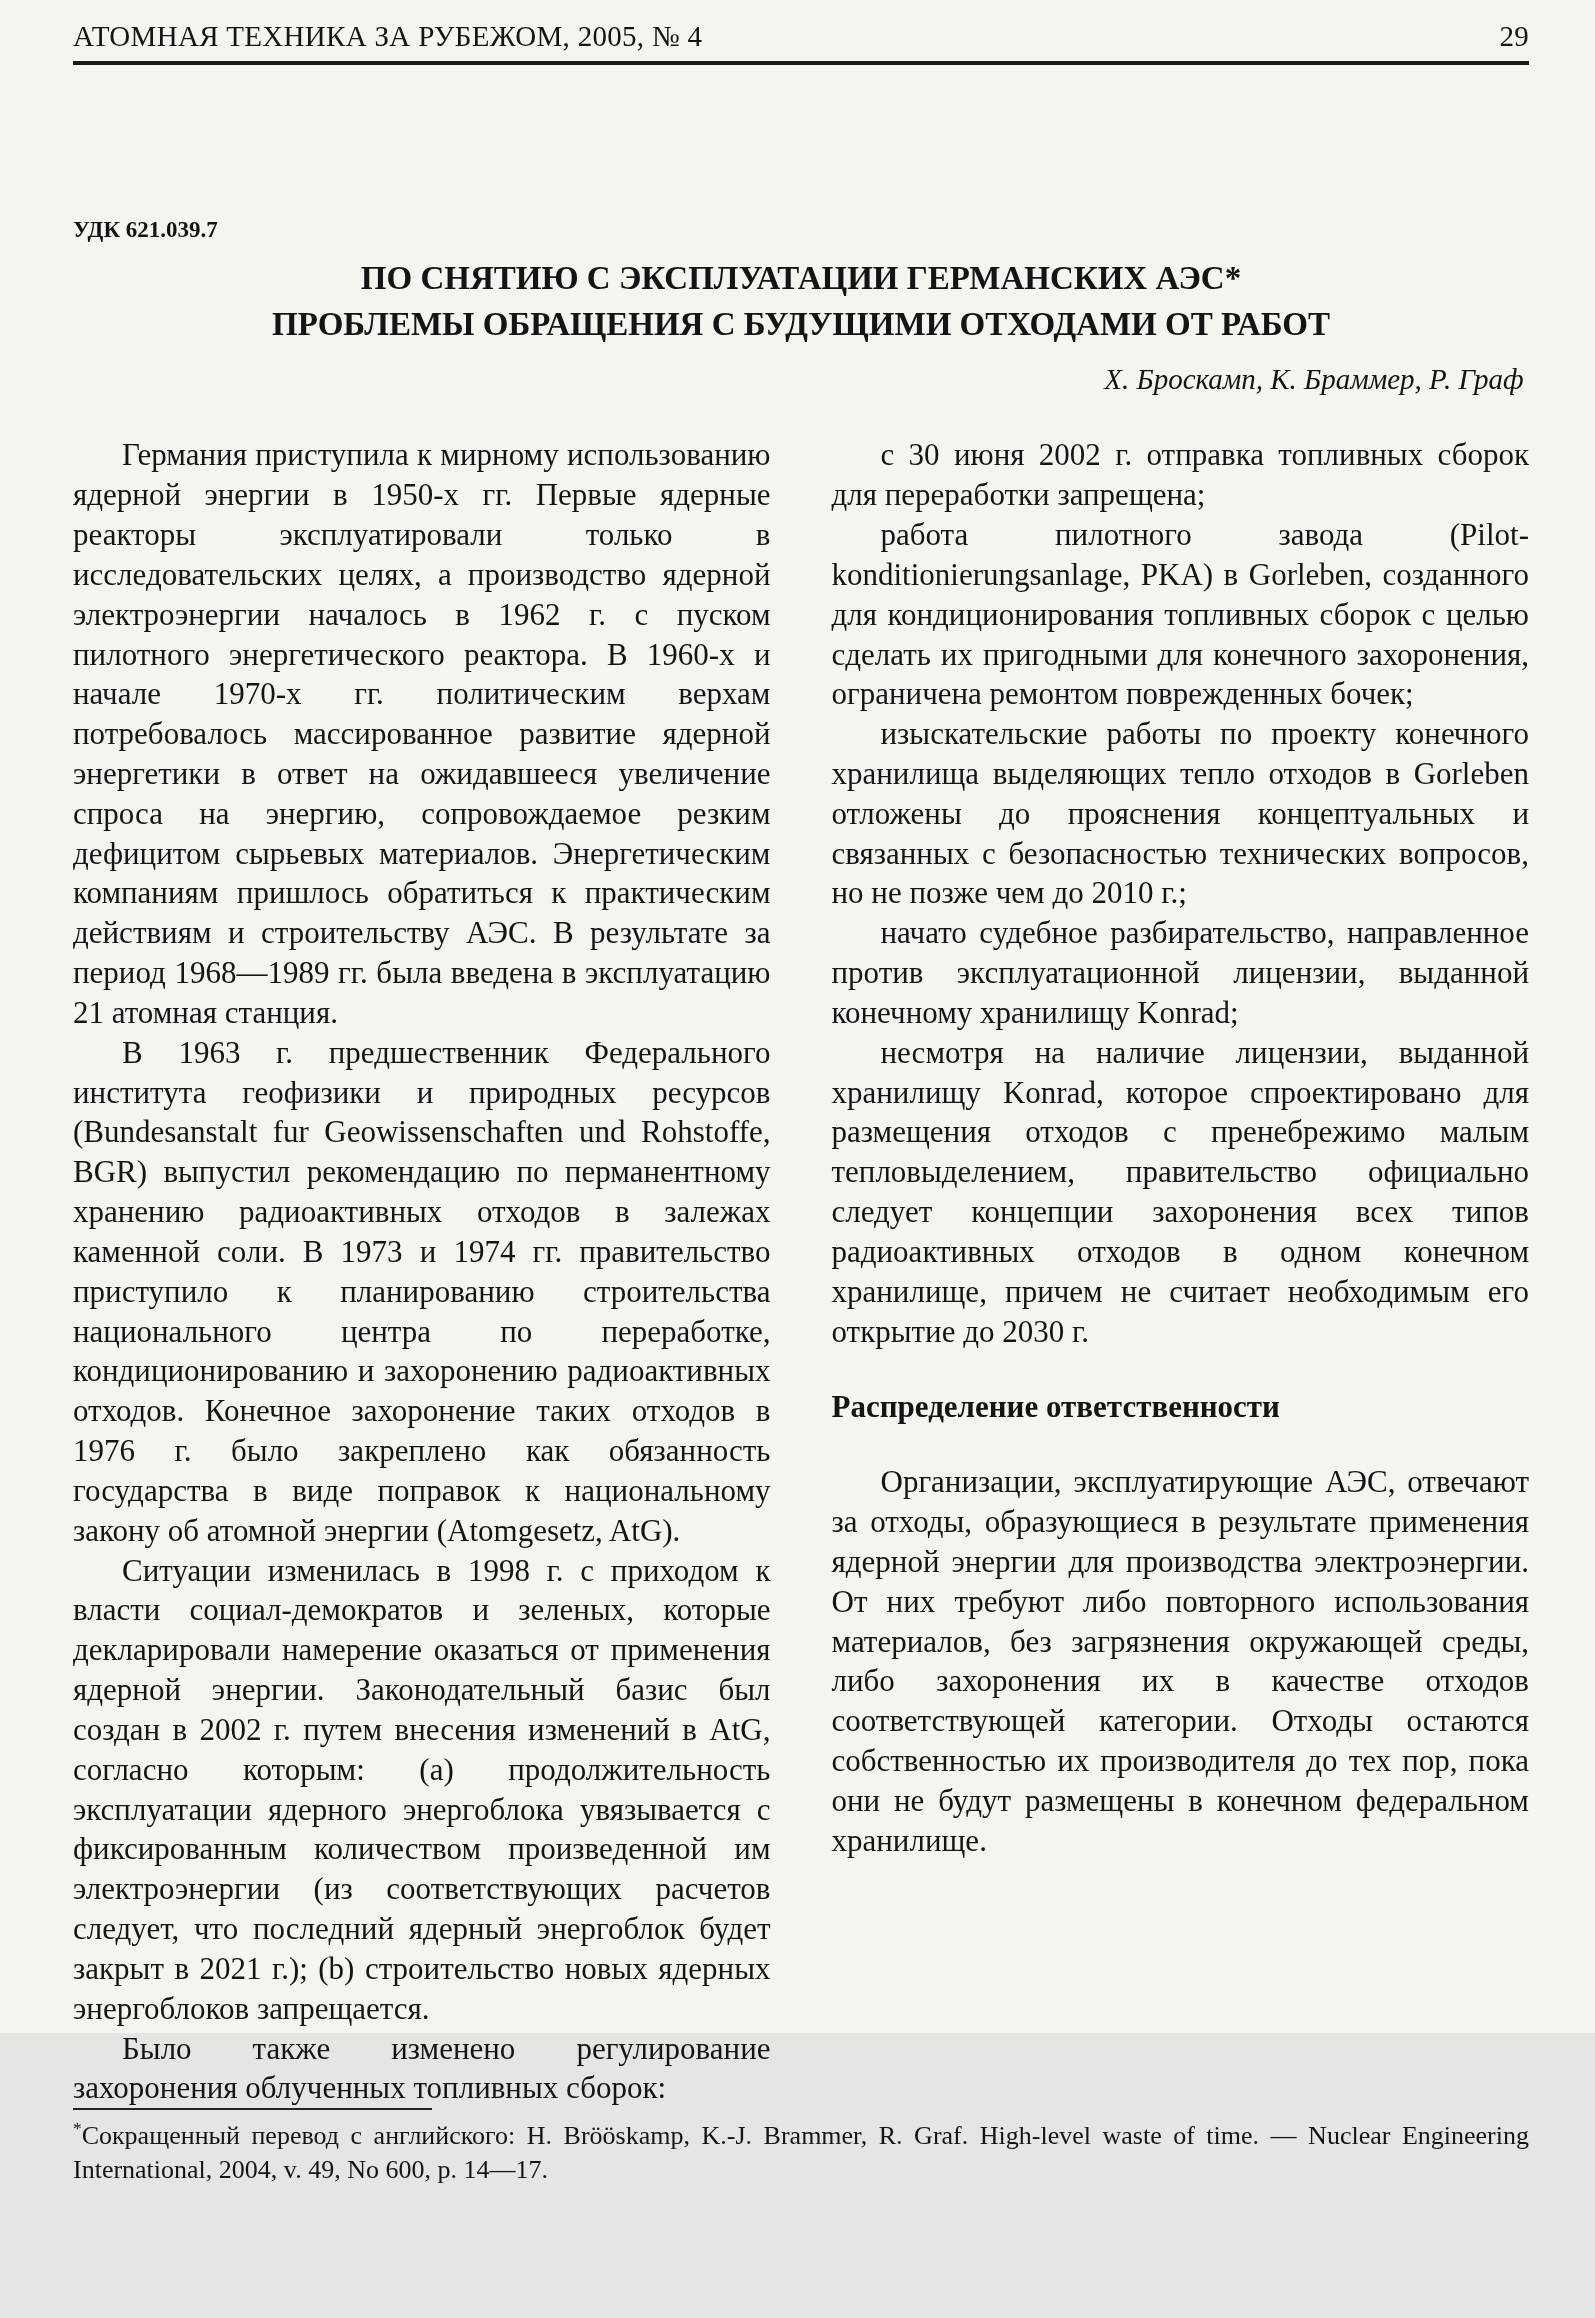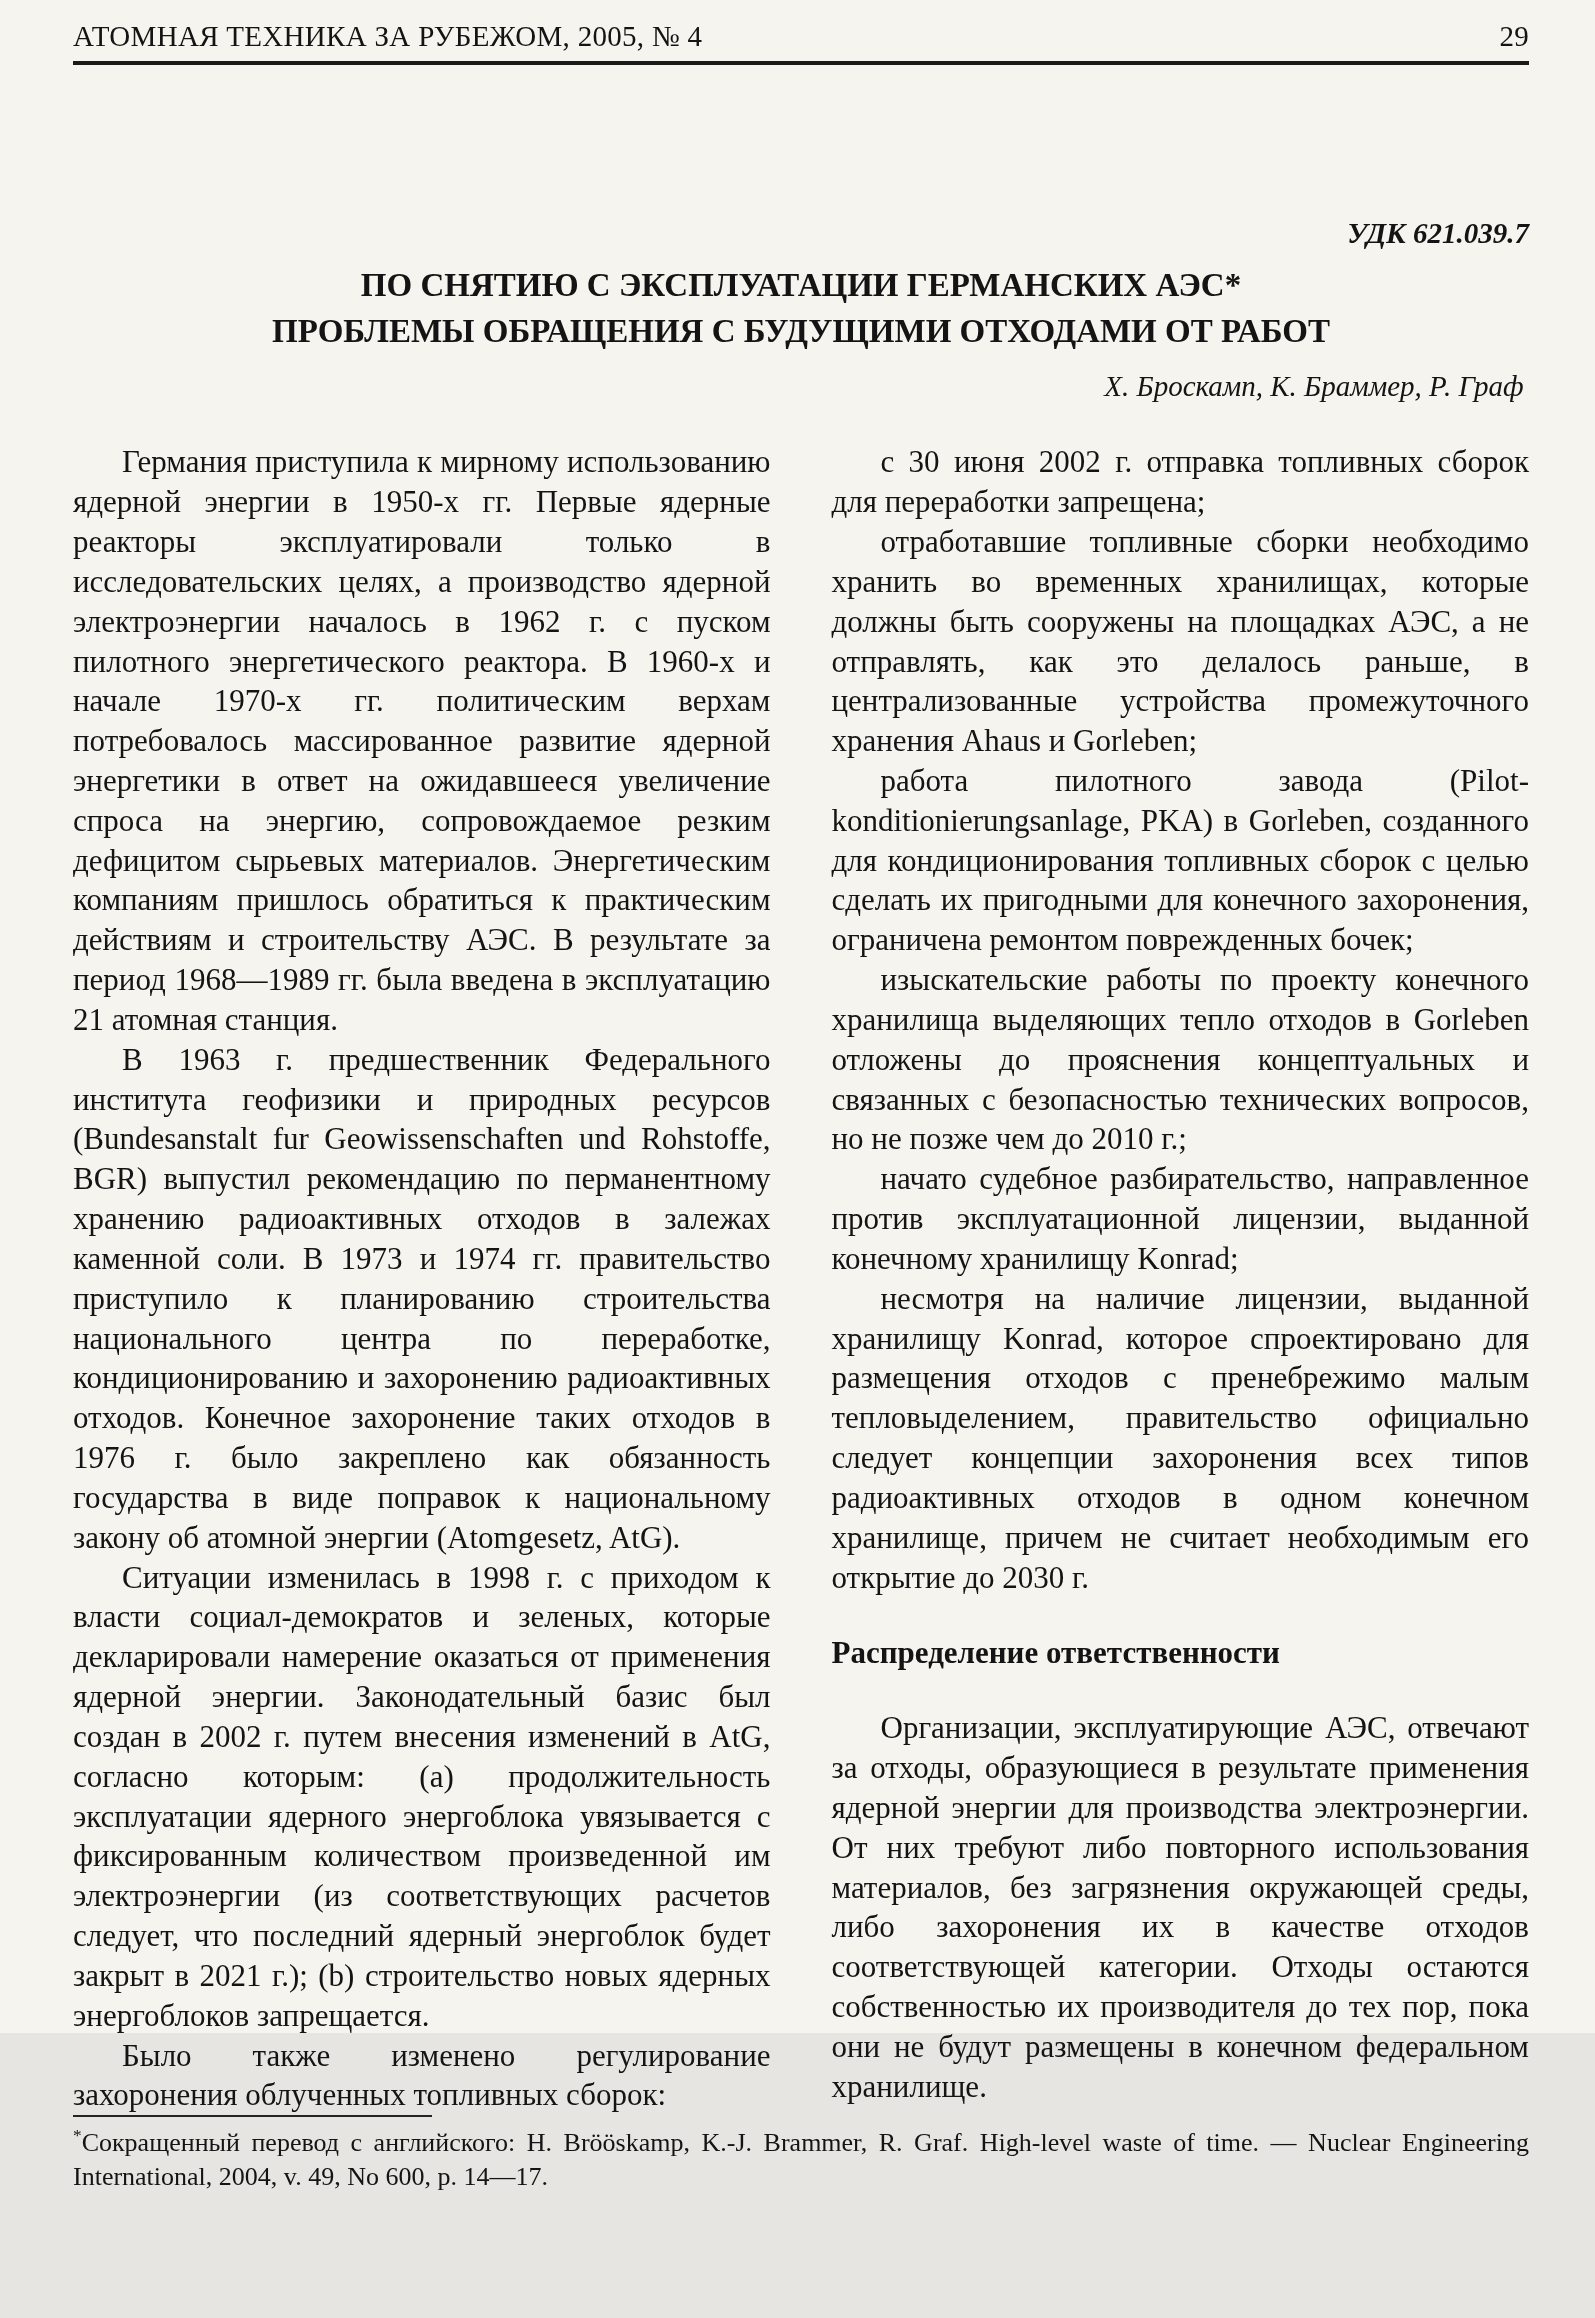--- a/index.html
+++ b/index.html
@@ -29,24 +29,23 @@
     align-items: flex-end;
     font-size: 29px;
     letter-spacing: 0.3px;
   }
   .header-rule {
     border-bottom: 4px solid #1b1b1b;
     margin-top: 8px;
   }
   .udk {
     margin-top: 152px;
-    text-align: right;
+    text-align: left;
     font-weight: bold;
-    font-size: 29px;
-    font-style: italic;
+    font-size: 23px;
   }
   .title {
     margin: 12px 0 0 0;
     text-align: center;
     font-weight: bold;
     font-size: 33px;
     line-height: 1.4;
   }
   .title span { display: block; }
   .authors {
@@ -123,21 +122,20 @@
 
     <div class="col">
       <p>Германия приступила к мирному использованию ядерной энергии в 1950-х гг. Первые ядерные реакторы эксплуатировали только в исследовательских целях, а производство ядерной электроэнергии началось в 1962 г. с пуском пилотного энергетического реактора. В 1960-х и начале 1970-х гг. политическим верхам потребовалось массированное развитие ядерной энергетики в ответ на ожидавшееся увеличение спроса на энергию, сопровождаемое резким дефицитом сырьевых материалов. Энергетическим компаниям пришлось обратиться к практическим действиям и строительству АЭС. В результате за период 1968—1989 гг. была введена в эксплуатацию 21 атомная станция.</p>
       <p>В 1963 г. предшественник Федерального института геофизики и природных ресурсов (Bundesanstalt fur Geowissenschaften und Rohstoffe, BGR) выпустил рекомендацию по перманентному хранению радиоактивных отходов в залежах каменной соли. В 1973 и 1974 гг. правительство приступило к планированию строительства национального центра по переработке, кондиционированию и захоронению радиоактивных отходов. Конечное захоронение таких отходов в 1976 г. было закреплено как обязанность государства в виде поправок к национальному закону об атомной энергии (Atomgesetz, AtG).</p>
       <p>Ситуации изменилась в 1998 г. с приходом к власти социал-демократов и зеленых, которые декларировали намерение оказаться от применения ядерной энергии. Законодательный базис был создан в 2002 г. путем внесения изменений в AtG, согласно которым: (а) продолжительность эксплуатации ядерного энергоблока увязывается с фиксированным количеством произведенной им электроэнергии (из соответствующих расчетов следует, что последний ядерный энергоблок будет закрыт в 2021 г.); (b) строительство новых ядерных энергоблоков запрещается.</p>
       <p>Было также изменено регулирование захоронения облученных топливных сборок:</p>
     </div>
 
     <div class="col">
       <p>с 30 июня 2002 г. отправка топливных сборок для переработки запрещена;</p>
-      <p>отработавшие топливные сборки необходимо хранить во временных хранилищах, которые должны быть сооружены на площадках АЭС, а не отправлять, как это делалось раньше, в централизованные устройства промежуточного хранения Ahaus и Gorleben;</p>
       <p>работа пилотного завода (Pilot-konditionierungsanlage, PKA) в Gorleben, созданного для кондиционирования топливных сборок с целью сделать их пригодными для конечного захоронения, ограничена ремонтом поврежденных бочек;</p>
       <p>изыскательские работы по проекту конечного хранилища выделяющих тепло отходов в Gorleben отложены до прояснения концептуальных и связанных с безопасностью технических вопросов, но не позже чем до 2010 г.;</p>
       <p>начато судебное разбирательство, направленное против эксплуатационной лицензии, выданной конечному хранилищу Konrad;</p>
       <p>несмотря на наличие лицензии, выданной хранилищу Konrad, которое спроектировано для размещения отходов с пренебрежимо малым тепловыделением, правительство официально следует концепции захоронения всех типов радиоактивных отходов в одном конечном хранилище, причем не считает необходимым его открытие до 2030 г.</p>
       <p class="section-heading">Распределение ответственности</p>
       <p>Организации, эксплуатирующие АЭС, отвечают за отходы, образующиеся в результате применения ядерной энергии для производства электроэнергии. От них требуют либо повторного использования материалов, без загрязнения окружающей среды, либо захоронения их в качестве отходов соответствующей категории. Отходы остаются собственностью их производителя до тех пор, пока они не будут размещены в конечном федеральном хранилище.</p>
     </div>
 
   </div>
 

